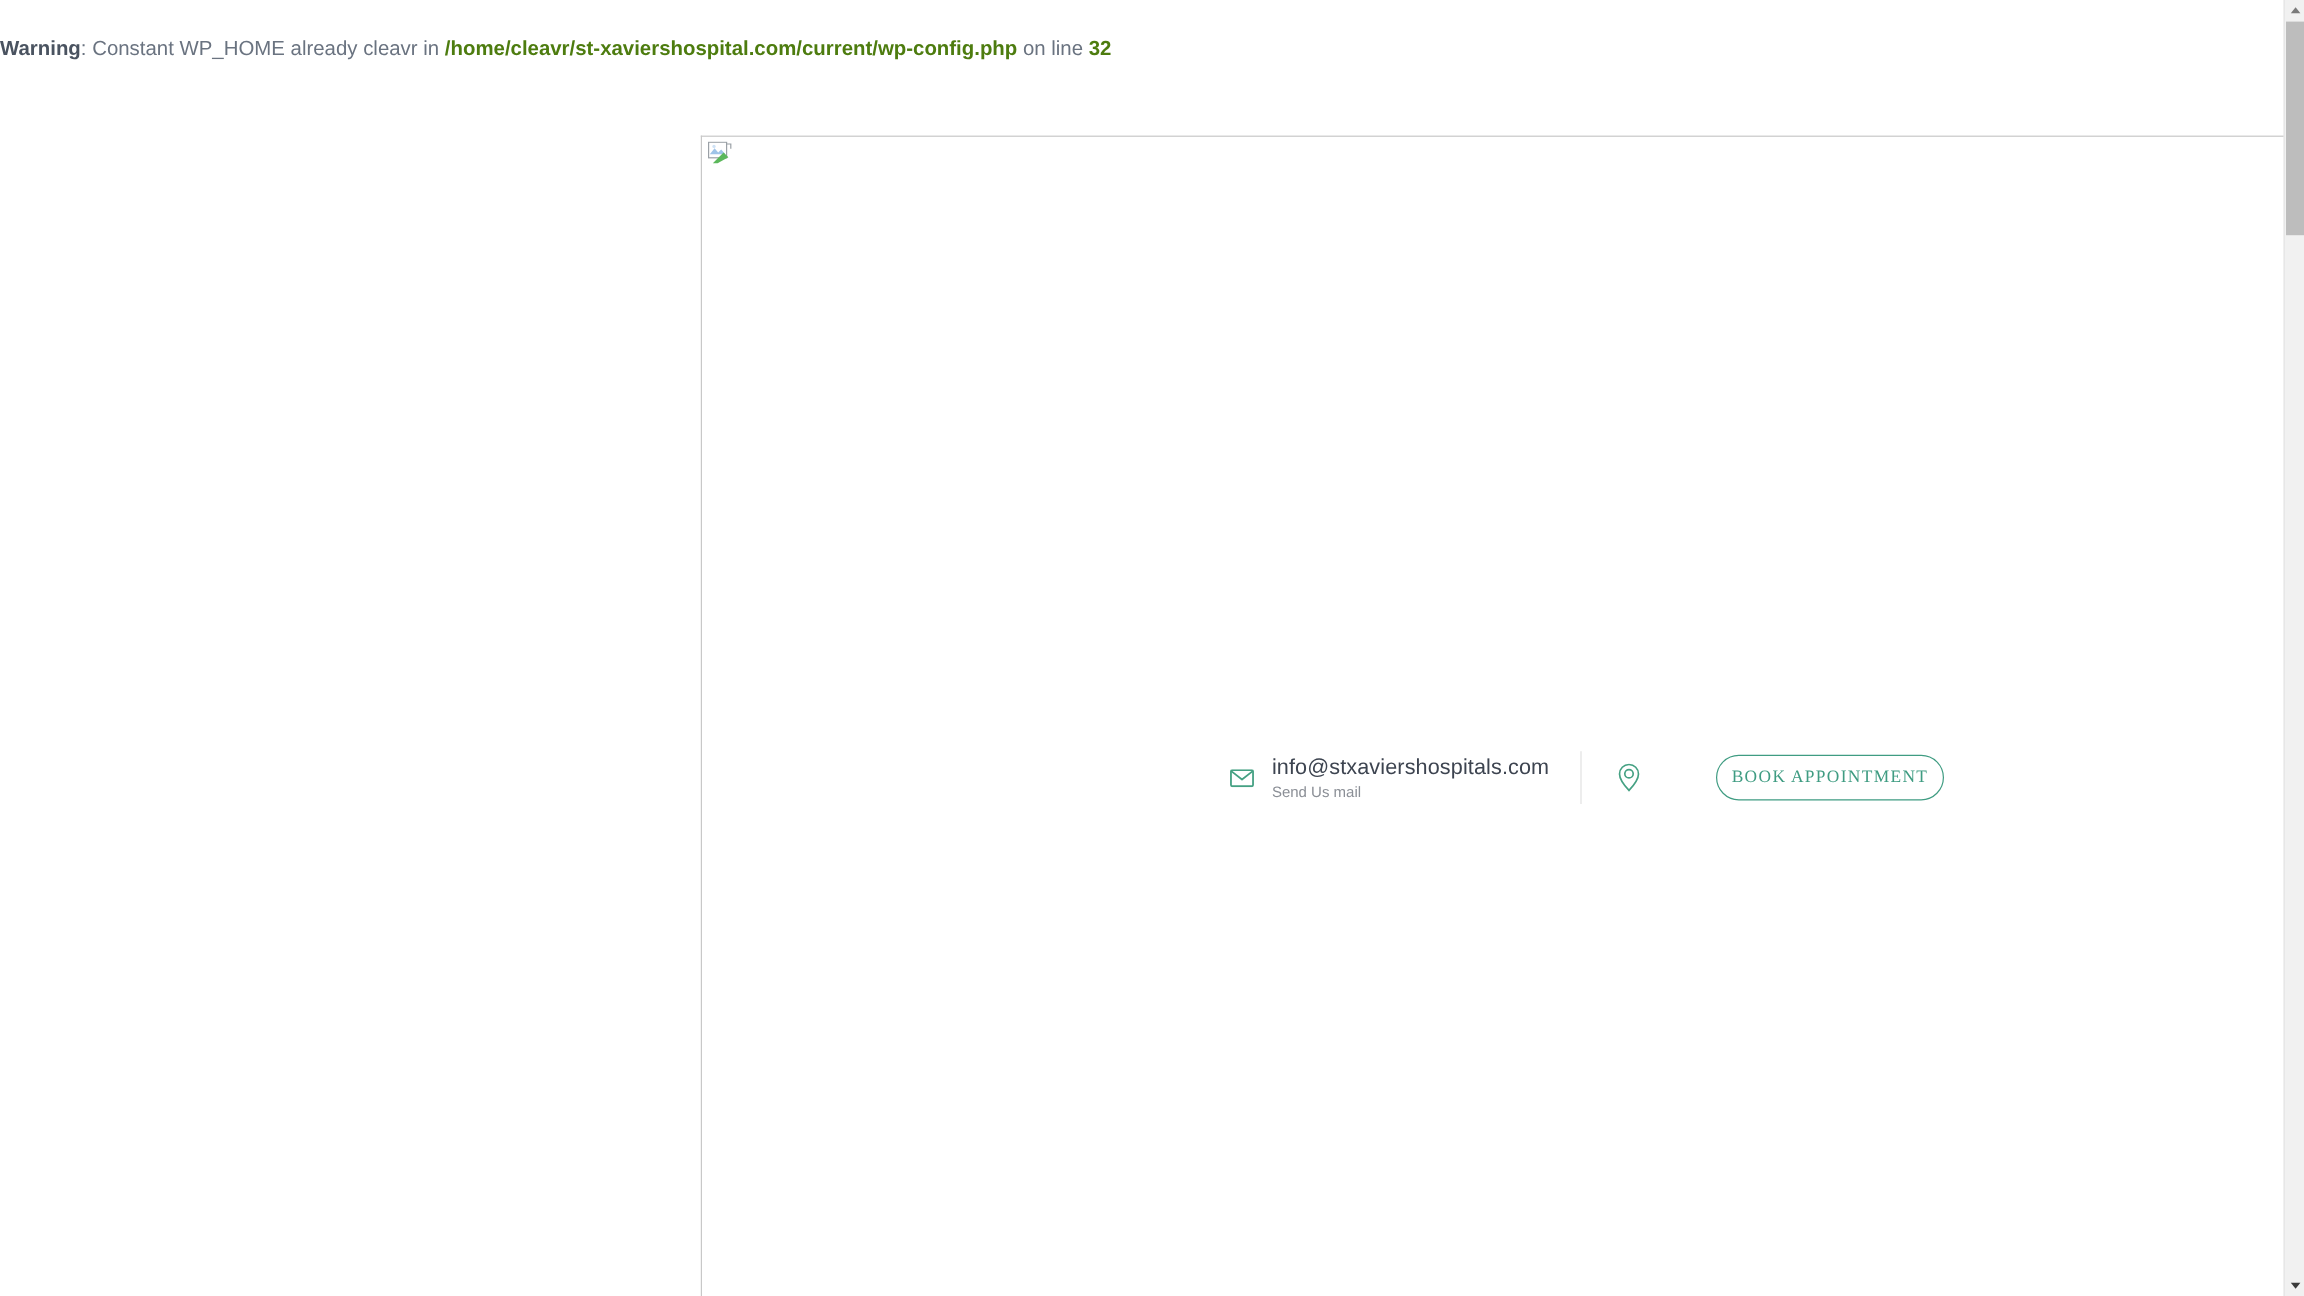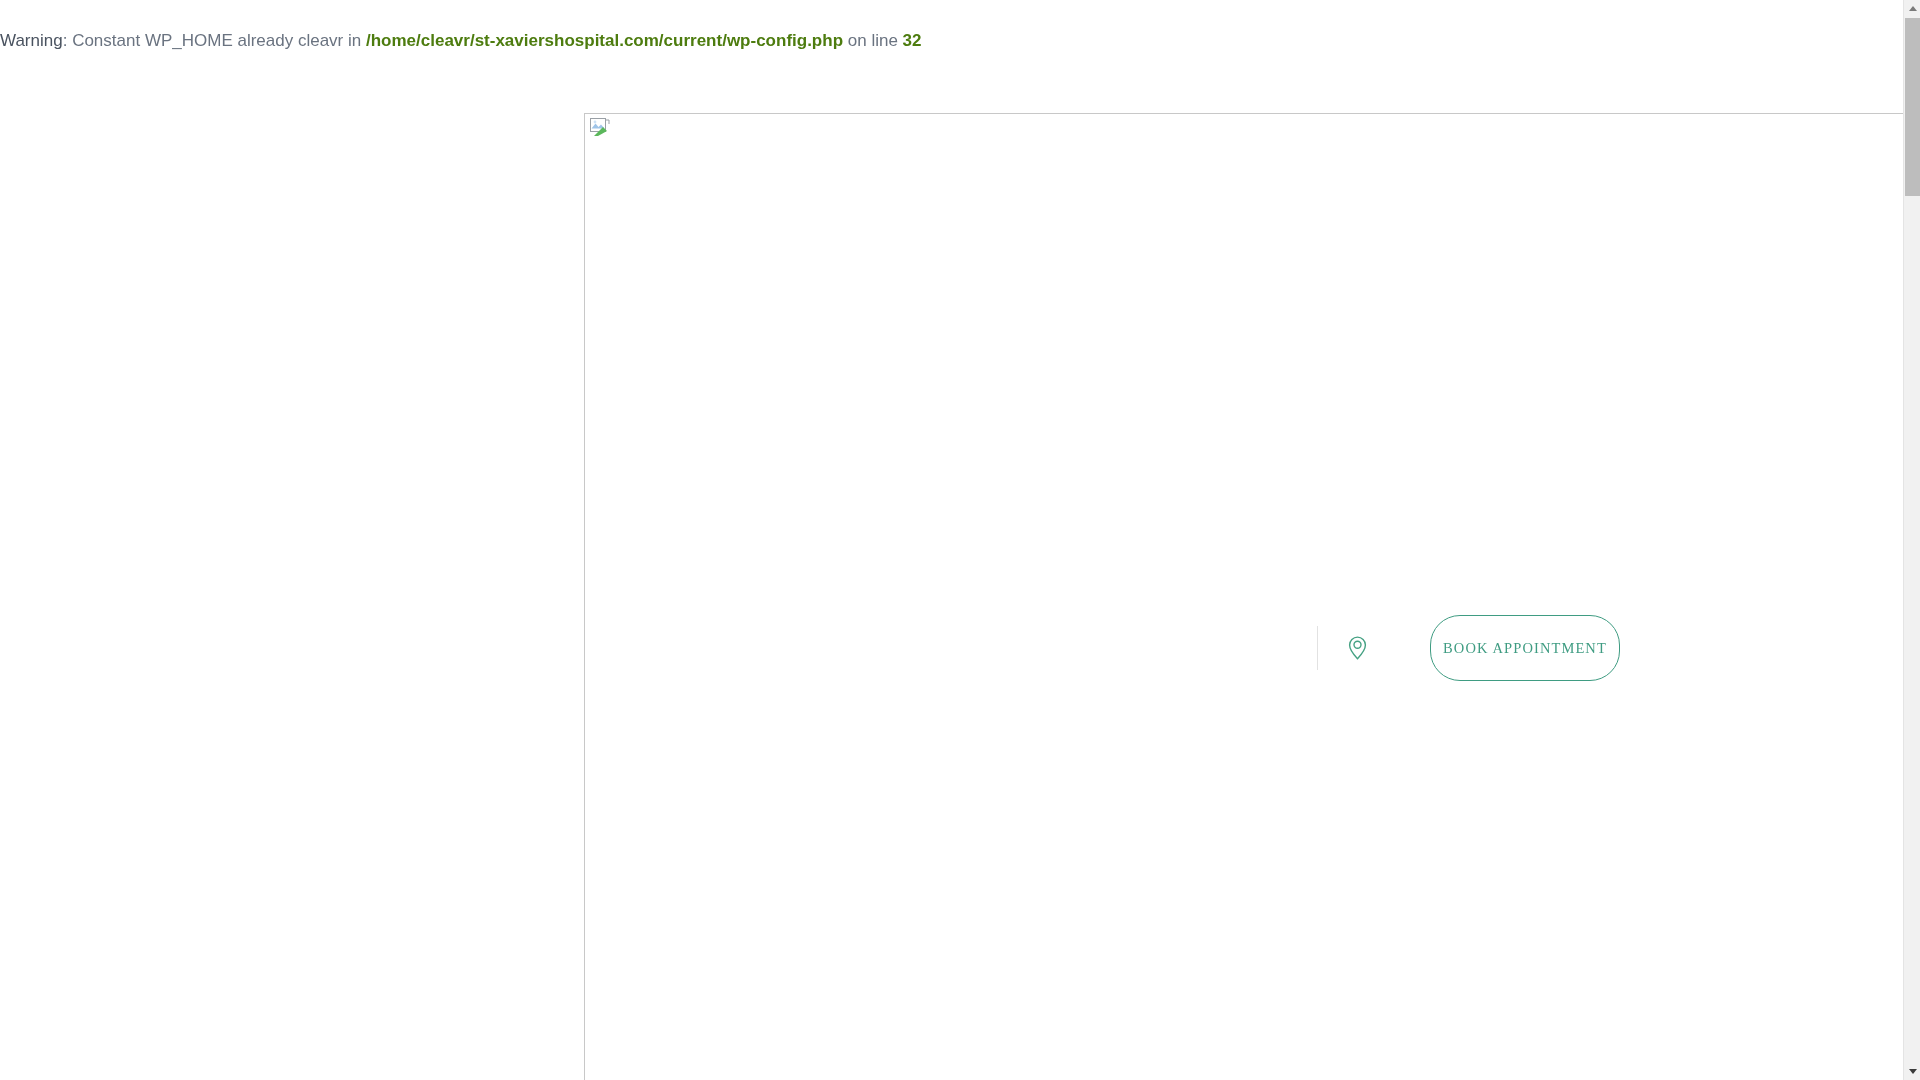--- a/index.html
+++ b/index.html
@@ -33,21 +33,21 @@
     font-family: "Liberation Sans", sans-serif;
     font-size: 17px;
     line-height: 1.2;
     color: #6a7380;
     white-space: nowrap;
     letter-spacing: 0;
   }
   .warning-line.first { margin: 0 0 0 0; padding-top: 31px; }
   .warning-line.second { padding-top: 39px; }
   .warning-line b { color: #4d7c0f; font-weight: bold; }
-  .warning-label { color: #4a5360; font-weight: normal; }
+  .warning-label { color: #4a5360; font-weight: bold; }
 
   
   .site-container {
     position: absolute;
     left: 584px;
     top: 113px;
     width: 1336px;
     height: 967px;
     border-left: 1px solid #c8c8c8;
     border-top: 1px solid #c8c8c8;
@@ -117,21 +117,21 @@
     width: 1px;
     height: 44px;
     background: #e2e2e2;
     flex: 0 0 auto;
   }
 
   .book-btn {
     flex: 0 0 auto;
     margin-left: 36px;
     width: 190px;
-    height: 66px;
+    height: 38px;
     border: 1px solid #3f9c82;
     border-radius: 30px;
     background: transparent;
     color: #3f9c82;
     font-family: "Liberation Serif", serif;
     font-size: 14.5px;
     letter-spacing: 1.1px;
     display: flex;
     align-items: center;
     justify-content: center;
@@ -197,20 +197,32 @@
         <path d="M1.5 10.5 L5.5 5.5 L8.5 9 L11 6.5 L14.5 10.5 Z" fill="#9fc4e8"></path>
         <circle cx="5" cy="4" r="1.4" fill="#cfe2f5"></circle>
         <path d="M4 18 L13 9 L17 13 L8 18 Z" fill="#5cb85c"></path>
         <path d="M15 2 L19 2 L19 6" fill="none" stroke="#9aa0a6" stroke-width="1"></path>
       </svg>
     </div>
   </div>
 
   <div class="contact-bar">
 
+    <div class="contact-item email">
+      <span class="contact-icon">
+        <svg width="20" height="15" viewBox="0 0 20 15" fill="none" xmlns="http://www.w3.org/2000/svg">
+          <rect x="0.8" y="0.8" width="18.4" height="13.4" rx="1" stroke="#45a183" stroke-width="1.5"></rect>
+          <path d="M1.6 2 L10 8.6 L18.4 2" stroke="#45a183" stroke-width="1.5" fill="none" stroke-linecap="round" stroke-linejoin="round"></path>
+        </svg>
+      </span>
+      <span class="contact-text">
+        <span class="contact-primary">info@stxaviershospitals.com</span>
+        <span class="contact-secondary">Send Us mail</span>
+      </span>
+    </div>
 
     <div class="divider"></div>
 
     <div class="contact-item location">
       <span class="contact-icon">
         <svg width="19" height="24" viewBox="0 0 19 24" fill="none" xmlns="http://www.w3.org/2000/svg">
           <path d="M9.5 1.1 C13.9 1.1 17.4 4.6 17.4 9 C17.4 14.3 9.5 22.7 9.5 22.7 C9.5 22.7 1.6 14.3 1.6 9 C1.6 4.6 5.1 1.1 9.5 1.1 Z" stroke="#45a183" stroke-width="1.4" fill="none"></path>
           <circle cx="9.5" cy="8.8" r="3.5" stroke="#45a183" stroke-width="1.4" fill="none"></circle>
         </svg>
       </span>

